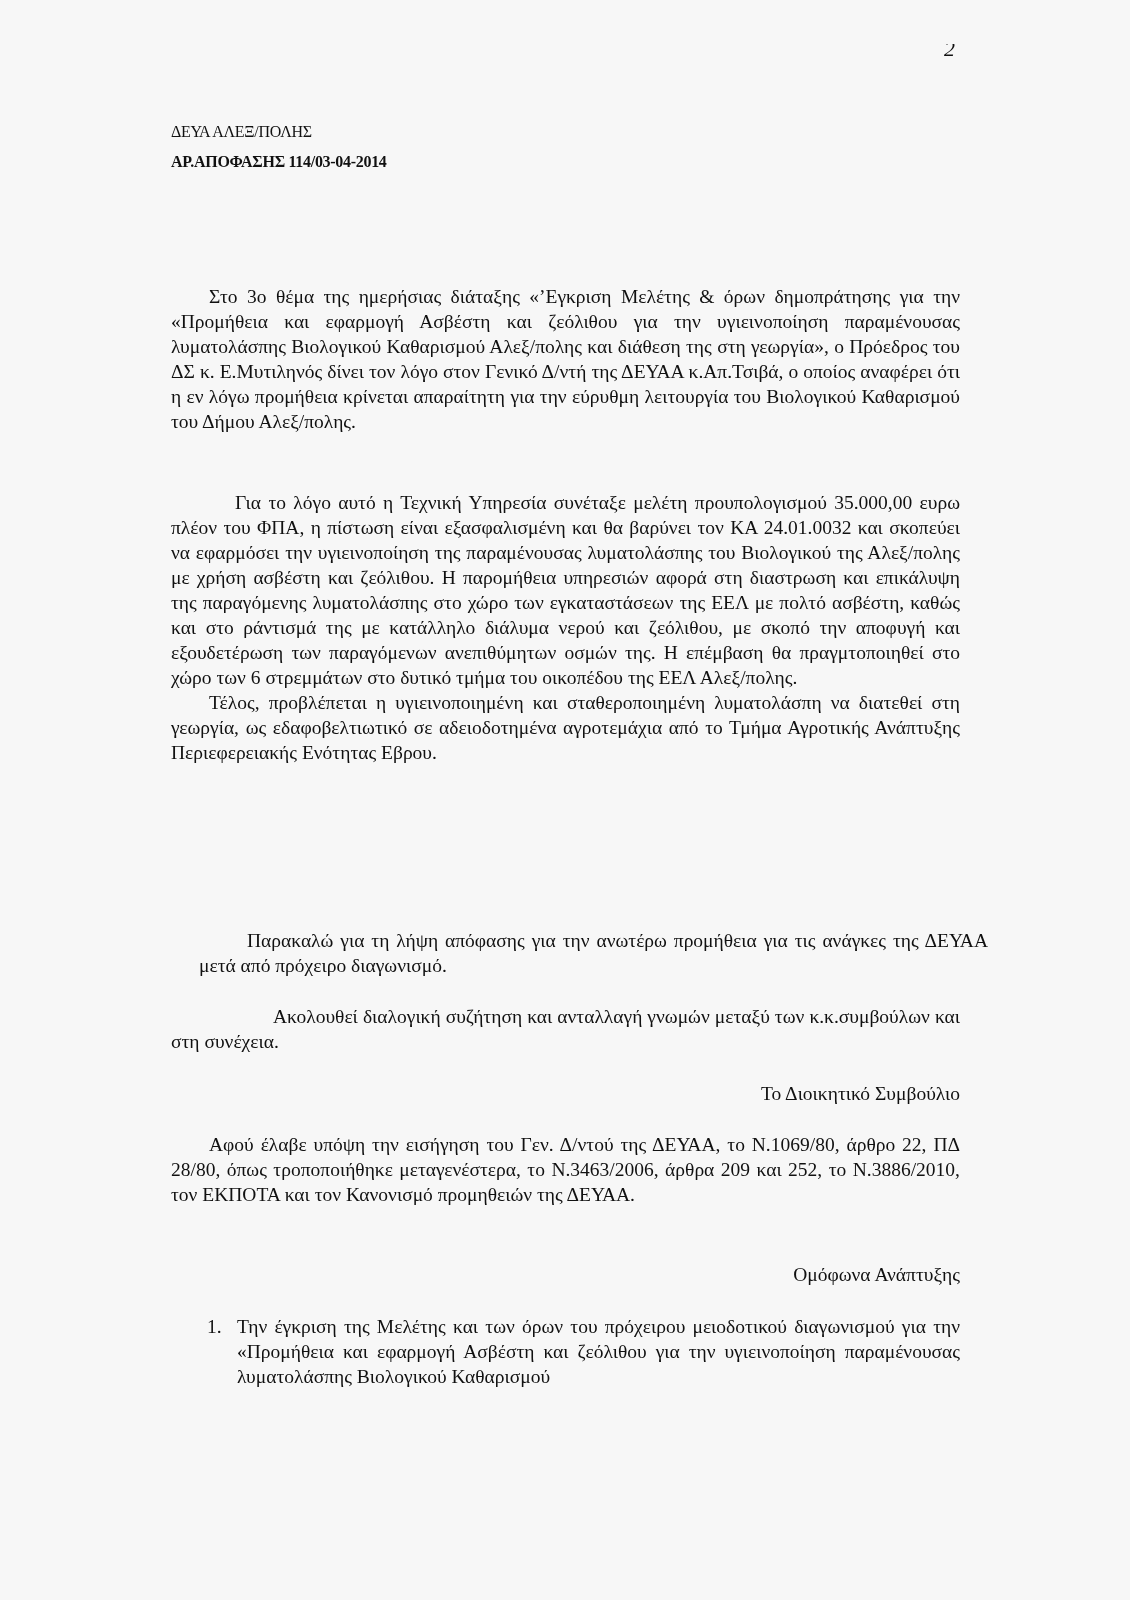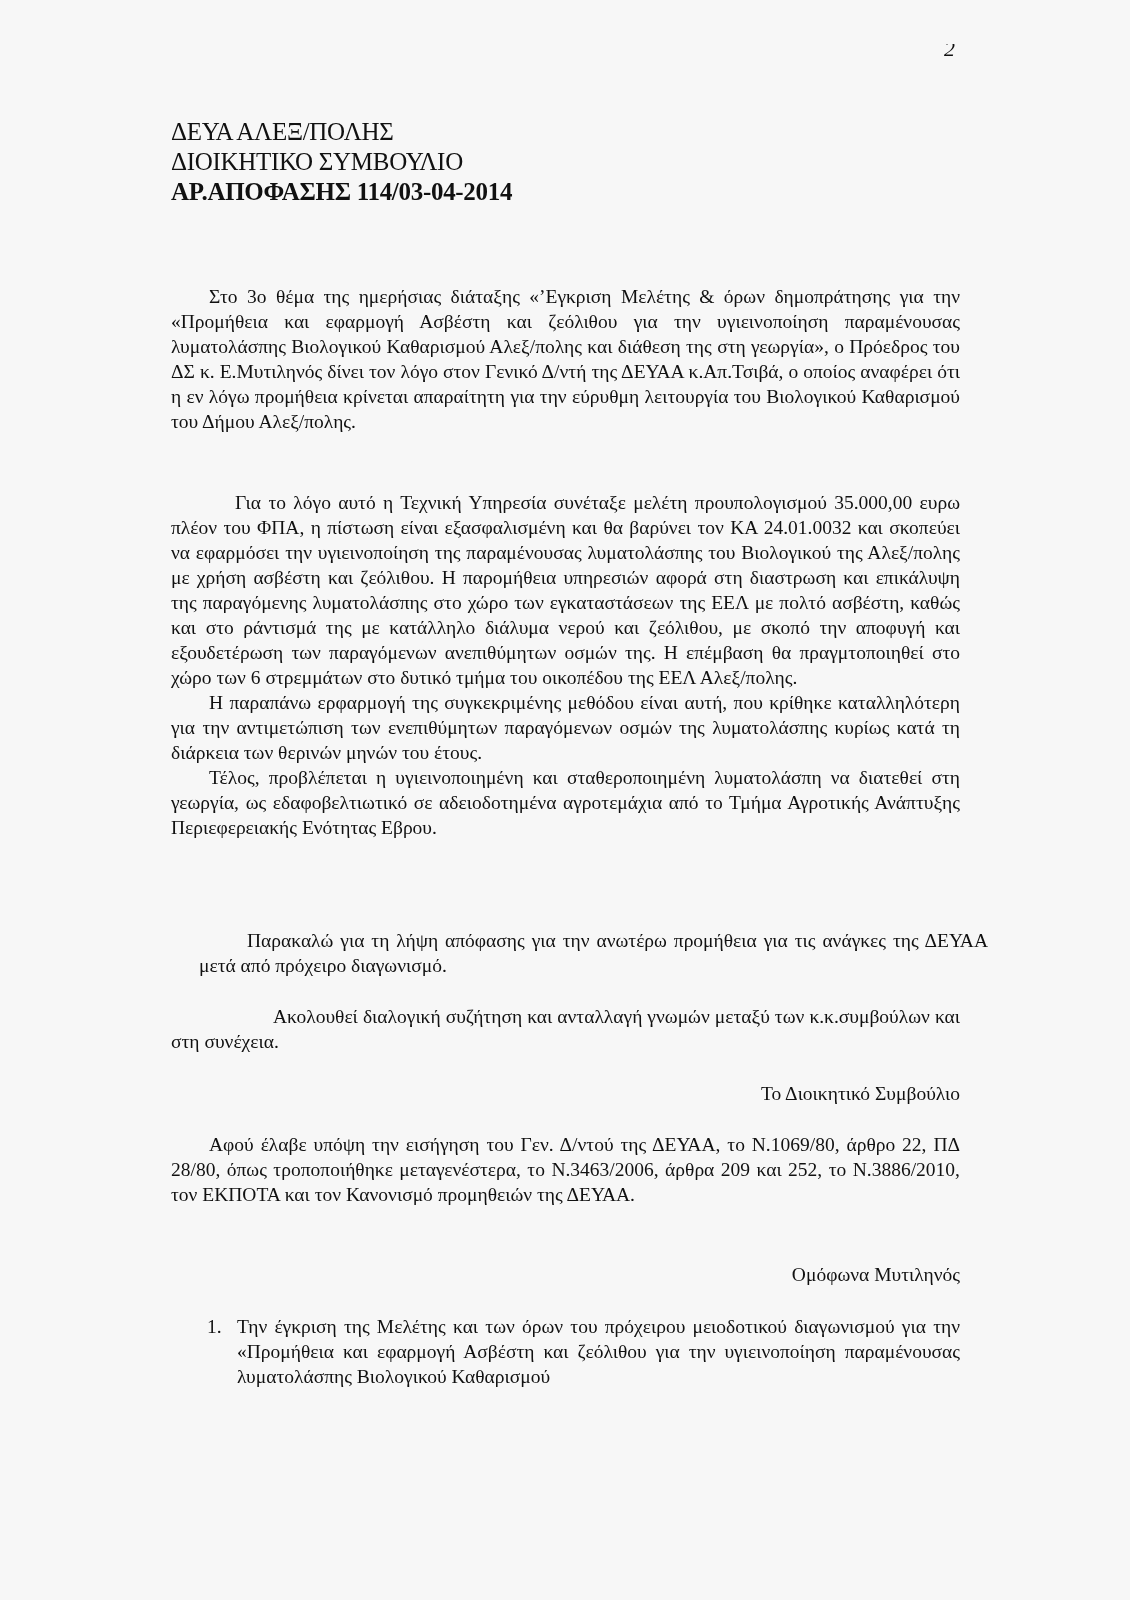--- a/index.html
+++ b/index.html
@@ -27,21 +27,21 @@
     }
     .page-number span {
       display: block;
       margin-top: -6px;
       font-style: italic;
     }
     .header {
       position: absolute;
       left: 171px;
       top: 117px;
-      font-size: 25px;
+      font-size: 16px;
       line-height: 30px;
     }
     .header .line {
       display: block;
       letter-spacing: -0.3px;
     }
     .header .bold {
       font-weight: bold;
     }
     .content {
@@ -74,52 +74,50 @@
   </style>
 </head>
 <body>
 
 <div class="page-number">
   <span>2</span>
 </div>
 
 <div class="header">
   <span class="line">ΔΕΥΑ ΑΛΕΞ/ΠΟΛΗΣ</span>
-  <span class="line">ΔΙΟΙΚΗΤΙΚΟ ΣΥΜΒΟΥΛΙΟ</span>
   <span class="line bold">ΑΡ.ΑΠΟΦΑΣΗΣ  114/03-04-2014</span>
 </div>
 
 <div class="content" style="top: 284px;">
   <p class="p indent1">Στο 3ο θέμα της ημερήσιας διάταξης «’Εγκριση Μελέτης &amp; όρων δημοπράτησης για την «Προμήθεια και εφαρμογή Ασβέστη και ζεόλιθου για την υγιεινοποίηση παραμένουσας λυματολάσπης Βιολογικού Καθαρισμού  Αλεξ/πολης και διάθεση της στη γεωργία»,  ο Πρόεδρος του ΔΣ κ. Ε.Μυτιληνός δίνει τον λόγο στον Γενικό Δ/ντή της ΔΕΥΑΑ κ.Απ.Τσιβά, ο οποίος αναφέρει ότι η εν λόγω προμήθεια κρίνεται απαραίτητη  για την εύρυθμη λειτουργία του Βιολογικού Καθαρισμού του Δήμου Αλεξ/πολης.</p>
 </div>
 
 <div class="content" style="top: 490px;">
   <p class="p indent2">Για το λόγο αυτό η Τεχνική Υπηρεσία συνέταξε μελέτη προυπολογισμού 35.000,00 ευρω πλέον του ΦΠΑ,  η πίστωση είναι εξασφαλισμένη και θα βαρύνει τον ΚΑ 24.01.0032 και σκοπεύει να εφαρμόσει την υγιεινοποίηση της παραμένουσας λυματολάσπης του Βιολογικού της Αλεξ/πολης με χρήση ασβέστη και ζεόλιθου. Η παρομήθεια υπηρεσιών αφορά στη διαστρωση και επικάλυψη της παραγόμενης λυματολάσπης στο χώρο των εγκαταστάσεων της ΕΕΛ με πολτό ασβέστη, καθώς και στο ράντισμά της με κατάλληλο διάλυμα νερού και ζεόλιθου, με σκοπό την αποφυγή και εξουδετέρωση των παραγόμενων ανεπιθύμητων οσμών της. Η επέμβαση θα πραγμτοποιηθεί στο χώρο των 6 στρεμμάτων στο δυτικό τμήμα του οικοπέδου της ΕΕΛ Αλεξ/πολης.</p>
-  <p class="p indent1">Η παραπάνω ερφαρμογή της συγκεκριμένης μεθόδου είναι αυτή, που κρίθηκε καταλληλότερη για την αντιμετώπιση των ενεπιθύμητων παραγόμενων οσμών της λυματολάσπης κυρίως κατά τη διάρκεια των θερινών μηνών του έτους.</p>
   <p class="p indent1">Τέλος, προβλέπεται η υγιεινοποιημένη και σταθεροποιημένη λυματολάσπη να διατεθεί στη γεωργία, ως εδαφοβελτιωτικό σε αδειοδοτημένα αγροτεμάχια από το Τμήμα Αγροτικής Ανάπτυξης Περιεφερειακής Ενότητας Εβρου.</p>
 </div>
 
 <div class="content" style="top: 928px; margin-left: 28px;">
   <p class="p indent3">Παρακαλώ για τη λήψη απόφασης για την ανωτέρω προμήθεια για τις ανάγκες της ΔΕΥΑΑ μετά από πρόχειρο διαγωνισμό.</p>
 </div>
 
 <div class="content" style="top: 1004px;">
   <p class="p indent4">Ακολουθεί διαλογική συζήτηση και ανταλλαγή γνωμών μεταξύ των κ.κ.συμβούλων και στη συνέχεια.</p>
 </div>
 
 <div class="content center" style="top: 1081px;">
   <p class="p center">Το Διοικητικό Συμβούλιο</p>
 </div>
 
 <div class="content" style="top: 1132px;">
   <p class="p indent1">Αφού έλαβε υπόψη την εισήγηση του Γεν. Δ/ντού της ΔΕΥΑΑ, το Ν.1069/80, άρθρο 22, ΠΔ 28/80, όπως τροποποιήθηκε μεταγενέστερα, το Ν.3463/2006, άρθρα 209 και 252, το Ν.3886/2010, τον ΕΚΠΟΤΑ και τον Κανονισμό προμηθειών της ΔΕΥΑΑ.</p>
 </div>
 
 <div class="content center" style="top: 1262px;">
-  <p class="p center">Ομόφωνα Μυτιληνός</p>
+  <p class="p center">Ομόφωνα Ανάπτυξης</p>
 </div>
 
 <div class="content" style="top: 1314px;">
   <div class="list-item">
     <span class="list-num">1.</span>
     <p class="p">Την έγκριση της Μελέτης και των όρων του πρόχειρου μειοδοτικού διαγωνισμού  για την «Προμήθεια και εφαρμογή Ασβέστη και ζεόλιθου για την υγιεινοποίηση  παραμένουσας λυματολάσπης Βιολογικού Καθαρισμού</p>
   </div>
 </div>
 
 </body></html>

